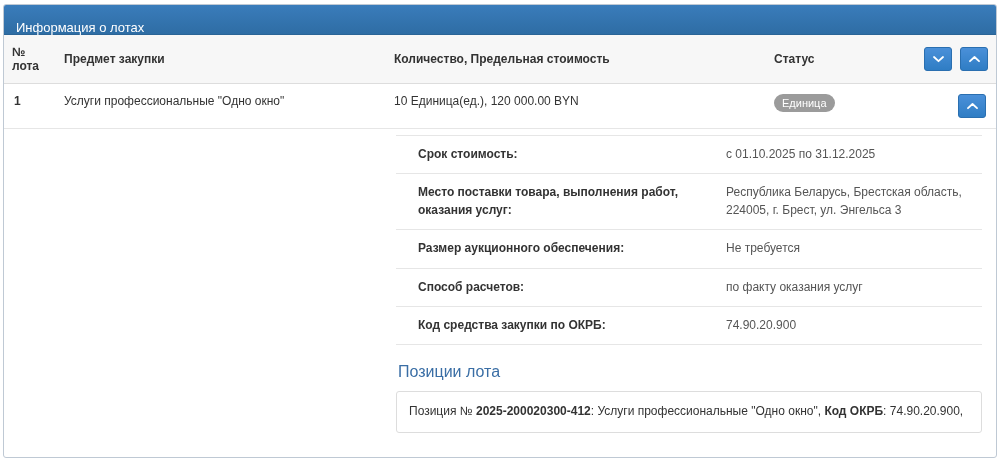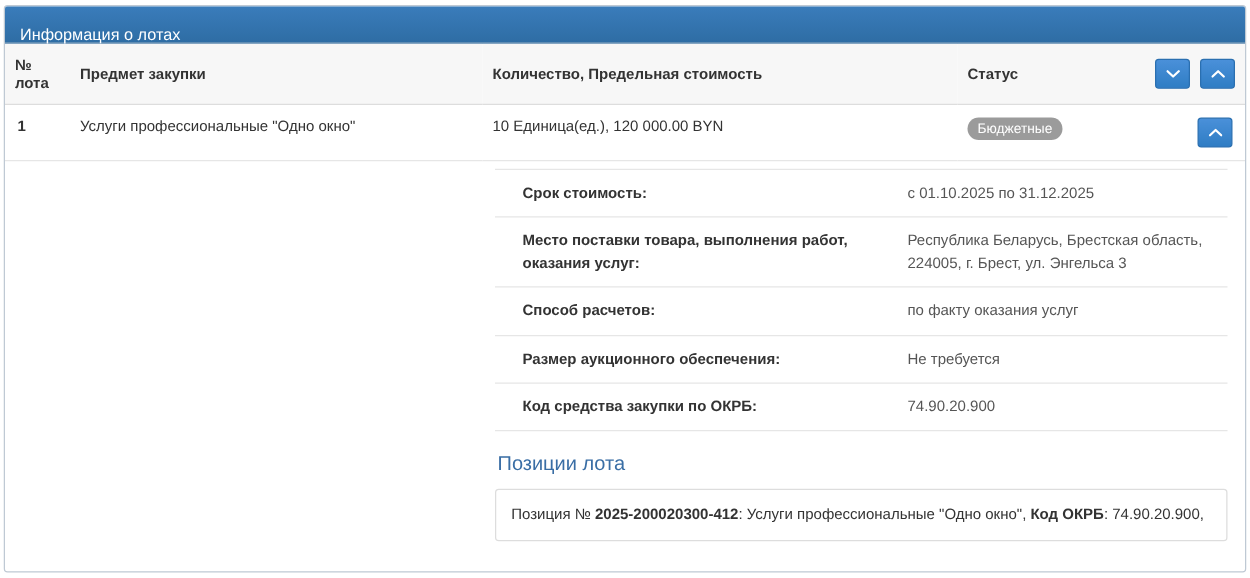--- a/index.html
+++ b/index.html
@@ -184,21 +184,21 @@
             </span>
           </th>
         </tr>
       </thead>
       <tbody>
         <tr>
           <td class="cell c-num">1</td>
           <td class="cell c-subject">Услуги профессиональные "Одно окно"</td>
           <td class="cell c-qty">10 Единица(ед.), 120 000.00 BYN</td>
           <td class="cell c-status">
-            <span class="status-badge">Бюджетные</span>
+            <span class="status-badge">Единица</span>
           </td>
           <td class="cell c-actions">
             <span class="btn-sq">
               <span>
                 <svg width="11" height="8" viewBox="0 0 11 8">
                     <path d="M1 6.2 L5.5 2 L10 6.2" fill="none" stroke="#ffffff" stroke-width="1.8" stroke-linecap="round" stroke-linejoin="round"></path>
                   </svg>
               </span>
             </span>
           </td>
@@ -211,26 +211,26 @@
         <tbody>
           <tr>
             <td class="k">Срок стоимость:</td>
             <td class="v">с 01.10.2025 по 31.12.2025</td>
           </tr>
           <tr>
             <td class="k">Место поставки товара, выполнения работ, оказания услуг:</td>
             <td class="v">Республика Беларусь, Брестская область, 224005, г. Брест, ул. Энгельса 3</td>
           </tr>
           <tr>
+            <td class="k">Размер аукционного обеспечения:</td>
+            <td class="v">Не требуется</td>
+          </tr>
+          <tr>
             <td class="k">Способ расчетов:</td>
             <td class="v">по факту оказания услуг</td>
-          </tr>
-          <tr>
-            <td class="k">Размер аукционного обеспечения:</td>
-            <td class="v">Не требуется</td>
           </tr>
           <tr>
             <td class="k">Код средства закупки по ОКРБ:</td>
             <td class="v">74.90.20.900</td>
           </tr>
         </tbody>
       </table>
 
       <div class="positions-title">Позиции лота</div>
 

